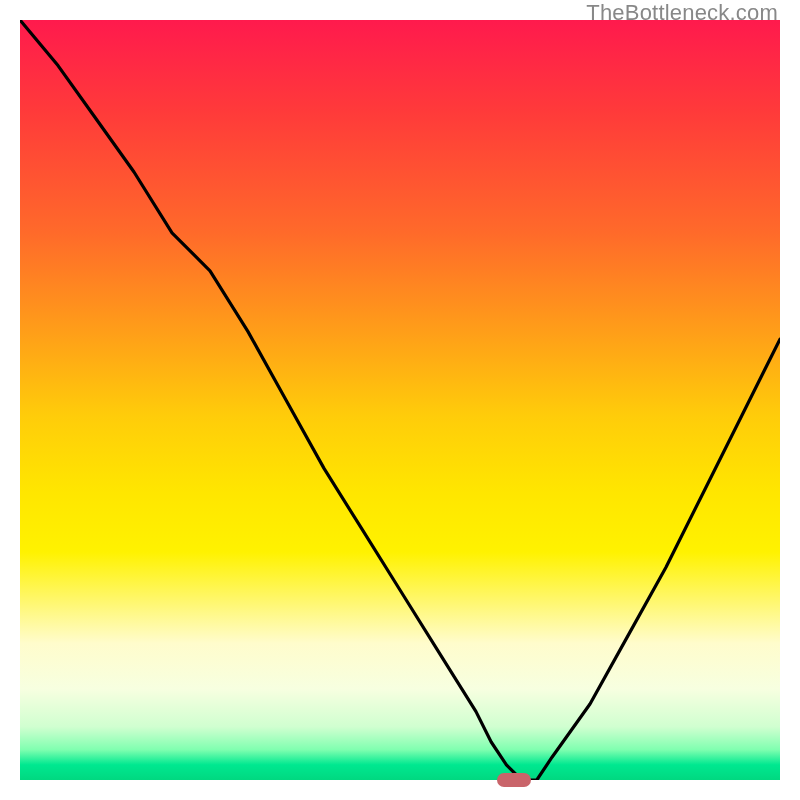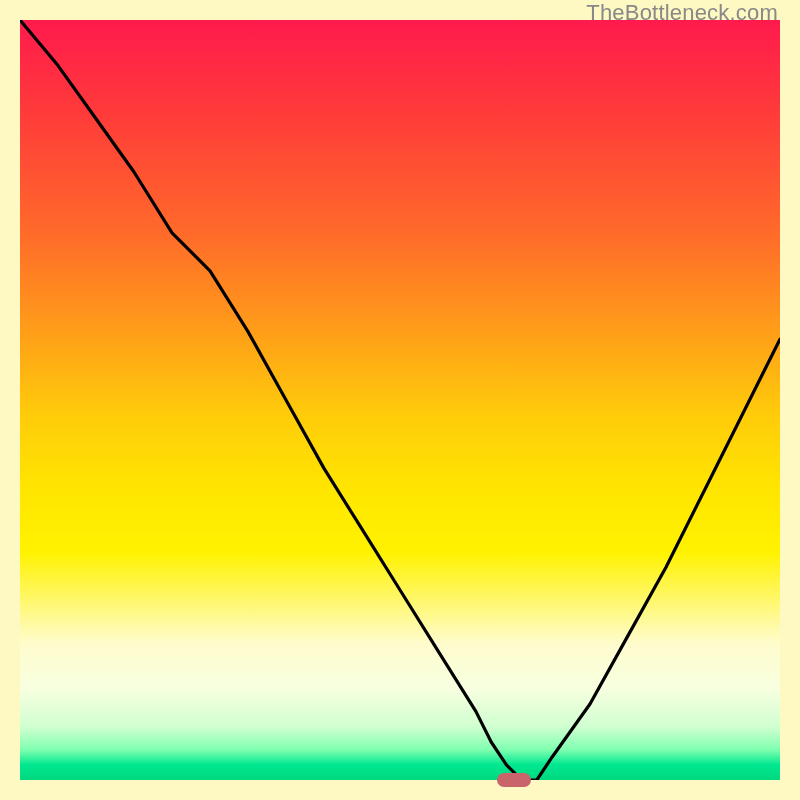--- a/index.html
+++ b/index.html
@@ -8,21 +8,21 @@
     width: 800px;
     height: 800px;
     overflow: hidden;
     background: #000;
     font-family: Arial, Helvetica, sans-serif;
   }
   .frame {
     position: relative;
     width: 800px;
     height: 800px;
-    background: #fef9c3;
+    background: #ffffff;
   }
   .plot-area {
     position: absolute;
     left: 20px;
     top: 20px;
     width: 760px;
     height: 760px;
     background: linear-gradient(
       to bottom,
       #ff1a4d 0%,

